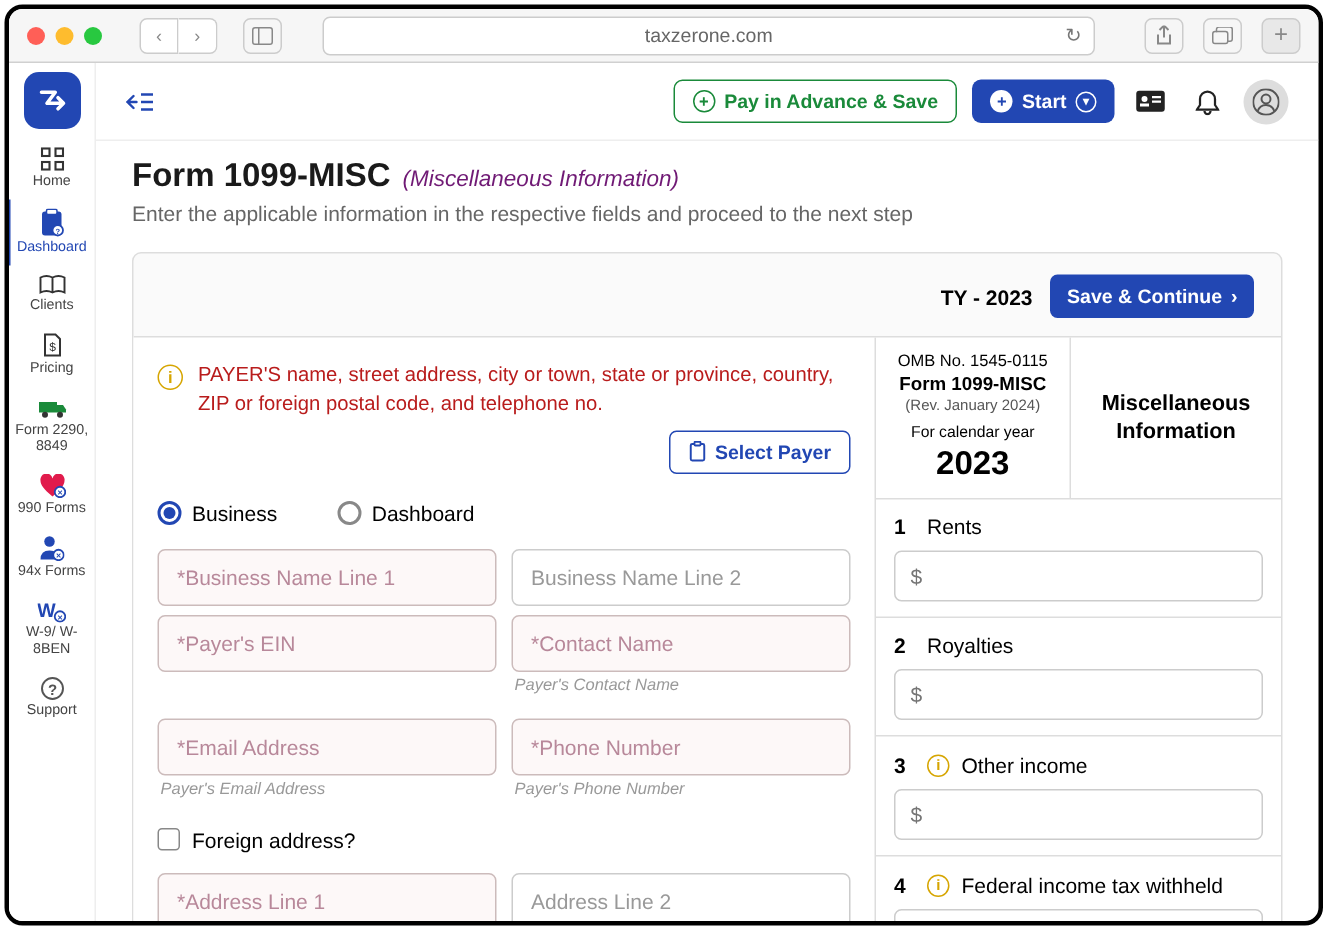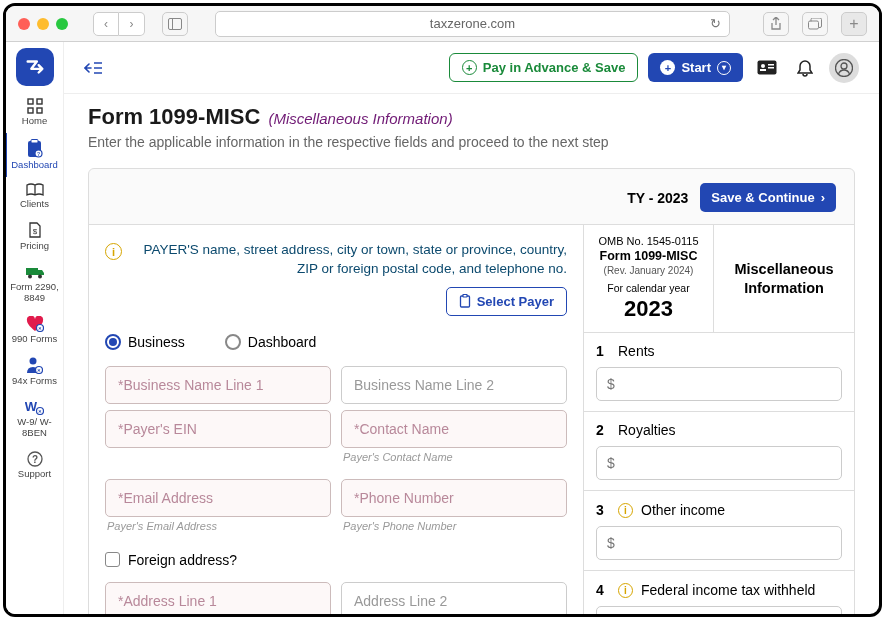--- a/index.html
+++ b/index.html
@@ -52,21 +52,21 @@
 .card-head { display:flex; justify-content:flex-end; align-items:center; gap:12px; padding: 0 18px 12px 18px;}
 .ty-label { font-weight:700; font-size:14px; }
 .save-cont { background:#2247b3; color:#fff; border:none; border-radius:5px; padding:7px 11px; font-size:13px; font-weight:600;display:flex;align-items:center;gap:6px;}
 
 .form-body { display:flex; border-top: 1px solid #ddd; background:#fff;}
 .left-form { flex: 1; padding: 16px; border-right: 1px solid #ddd;}
 .right-form { width: 270px; }
 
 .payer-note { display:flex; gap:10px; align-items:flex-start; position:relative; }
 .info-circ { width:17px;height:17px;border:1.5px solid #d6a500;border-radius:50%;color:#d6a500;font-size:11px;font-weight:bold;display:flex;align-items:center;justify-content:center;flex-shrink:0;margin-top:2px;}
-.payer-note-text { font-size:13.5px; color:#0c4a6e; line-height:1.4; flex:1;text-align:right;}
+.payer-note-text { font-size:13.5px; color:#b91c1c; line-height:1.4; flex:1;}
 .select-payer-btn { border:1.5px solid #2247b3; color:#2247b3; border-radius:5px; padding:6px 12px; font-size:13px; font-weight:600; background:#fff; display:flex;align-items:center;gap:6px; }
 .select-payer-row { display:flex; justify-content:flex-end; margin-top:8px; }
 
 .radio-row { display:flex; gap:40px; margin-top:18px; align-items:center; }
 .radio-opt { display:flex; align-items:center; gap:7px; font-size:14px; }
 .radio-dot { width:16px;height:16px;border-radius:50%;border:2px solid #2247b3;display:flex;align-items:center;justify-content:center;}
 .radio-dot.on::after { content:''; width:8px;height:8px;background:#2247b3;border-radius:50%; }
 .radio-dot.off { border-color:#888; }
 
 .input-grid { margin-top:16px; }

